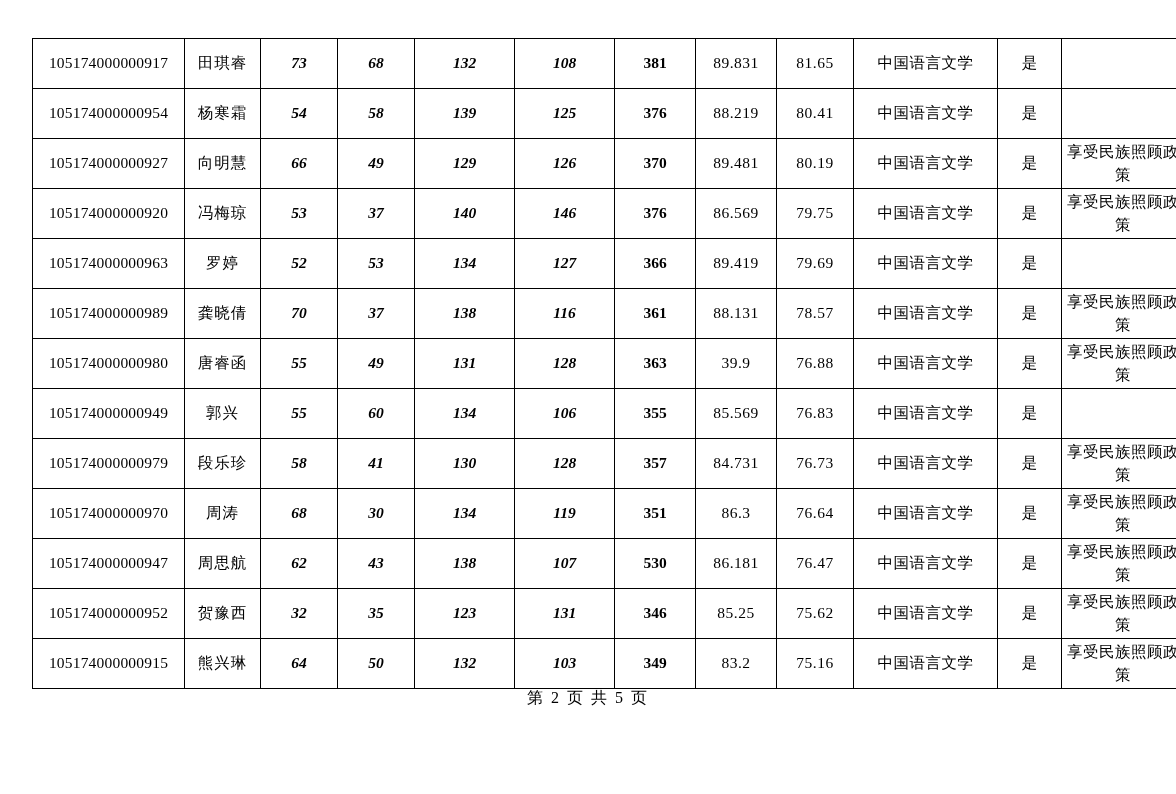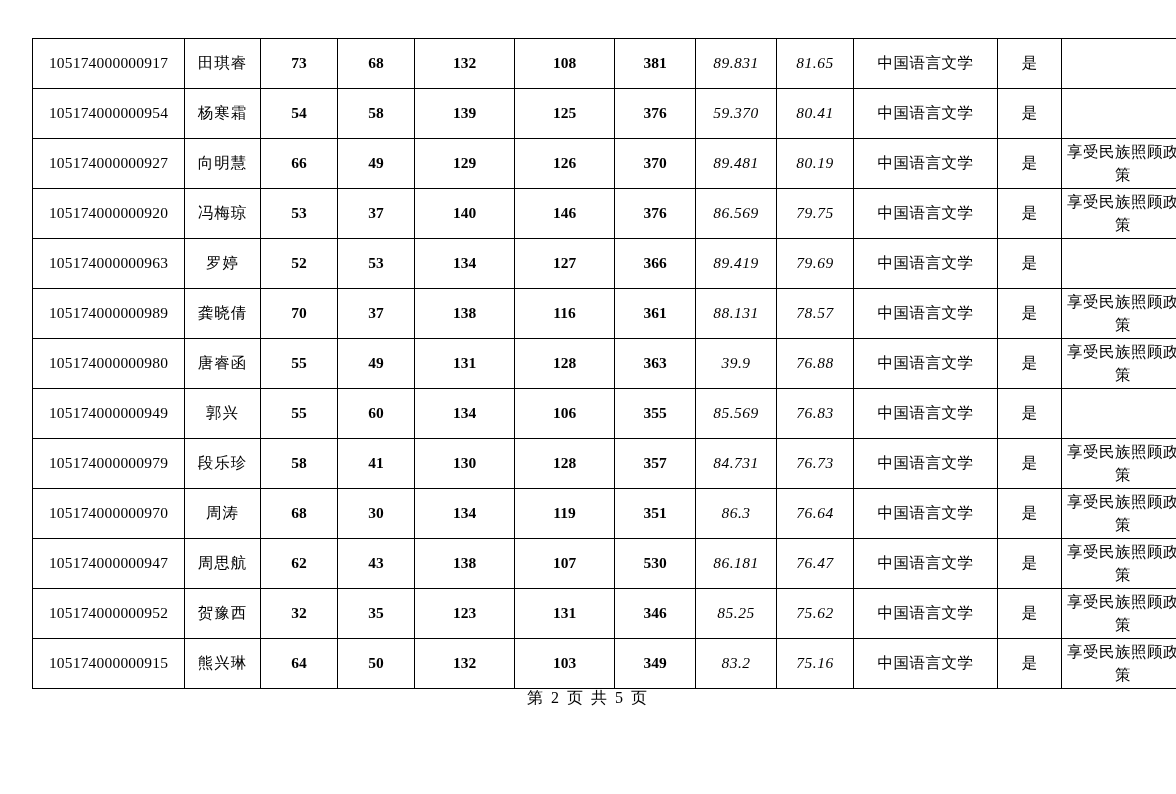--- a/index.html
+++ b/index.html
@@ -54,29 +54,29 @@
     font-size: 15px;
     letter-spacing: 0.2px;
   }
   .cell-name {
     font-size: 16.5px;
     letter-spacing: 1px;
   }
   .cell-num {
     font-size: 16px;
     font-weight: bold;
+    font-style: italic;
   }
   .cell-total {
     font-size: 16px;
     font-weight: bold;
   }
   .cell-score {
     font-size: 15.5px;
     letter-spacing: 0.5px;
-    font-style: italic;
   }
   .cell-major {
     font-size: 16px;
     letter-spacing: 0.5px;
   }
   .cell-yes {
     font-size: 16px;
   }
   .cell-note {
     font-size: 15.5px;
@@ -130,21 +130,21 @@
           <td class="cell-note"></td>
         </tr>
         <tr>
           <td class="cell-id">105174000000954</td>
           <td class="cell-name">杨寒霜</td>
           <td class="cell-num">54</td>
           <td class="cell-num">58</td>
           <td class="cell-num">139</td>
           <td class="cell-num">125</td>
           <td class="cell-total">376</td>
-          <td class="cell-score">59.370</td>
+          <td class="cell-score">88.219</td>
           <td class="cell-score">80.41</td>
           <td class="cell-major">中国语言文学</td>
           <td class="cell-yes">是</td>
           <td class="cell-note"></td>
         </tr>
         <tr>
           <td class="cell-id">105174000000927</td>
           <td class="cell-name">向明慧</td>
           <td class="cell-num">66</td>
           <td class="cell-num">49</td>

